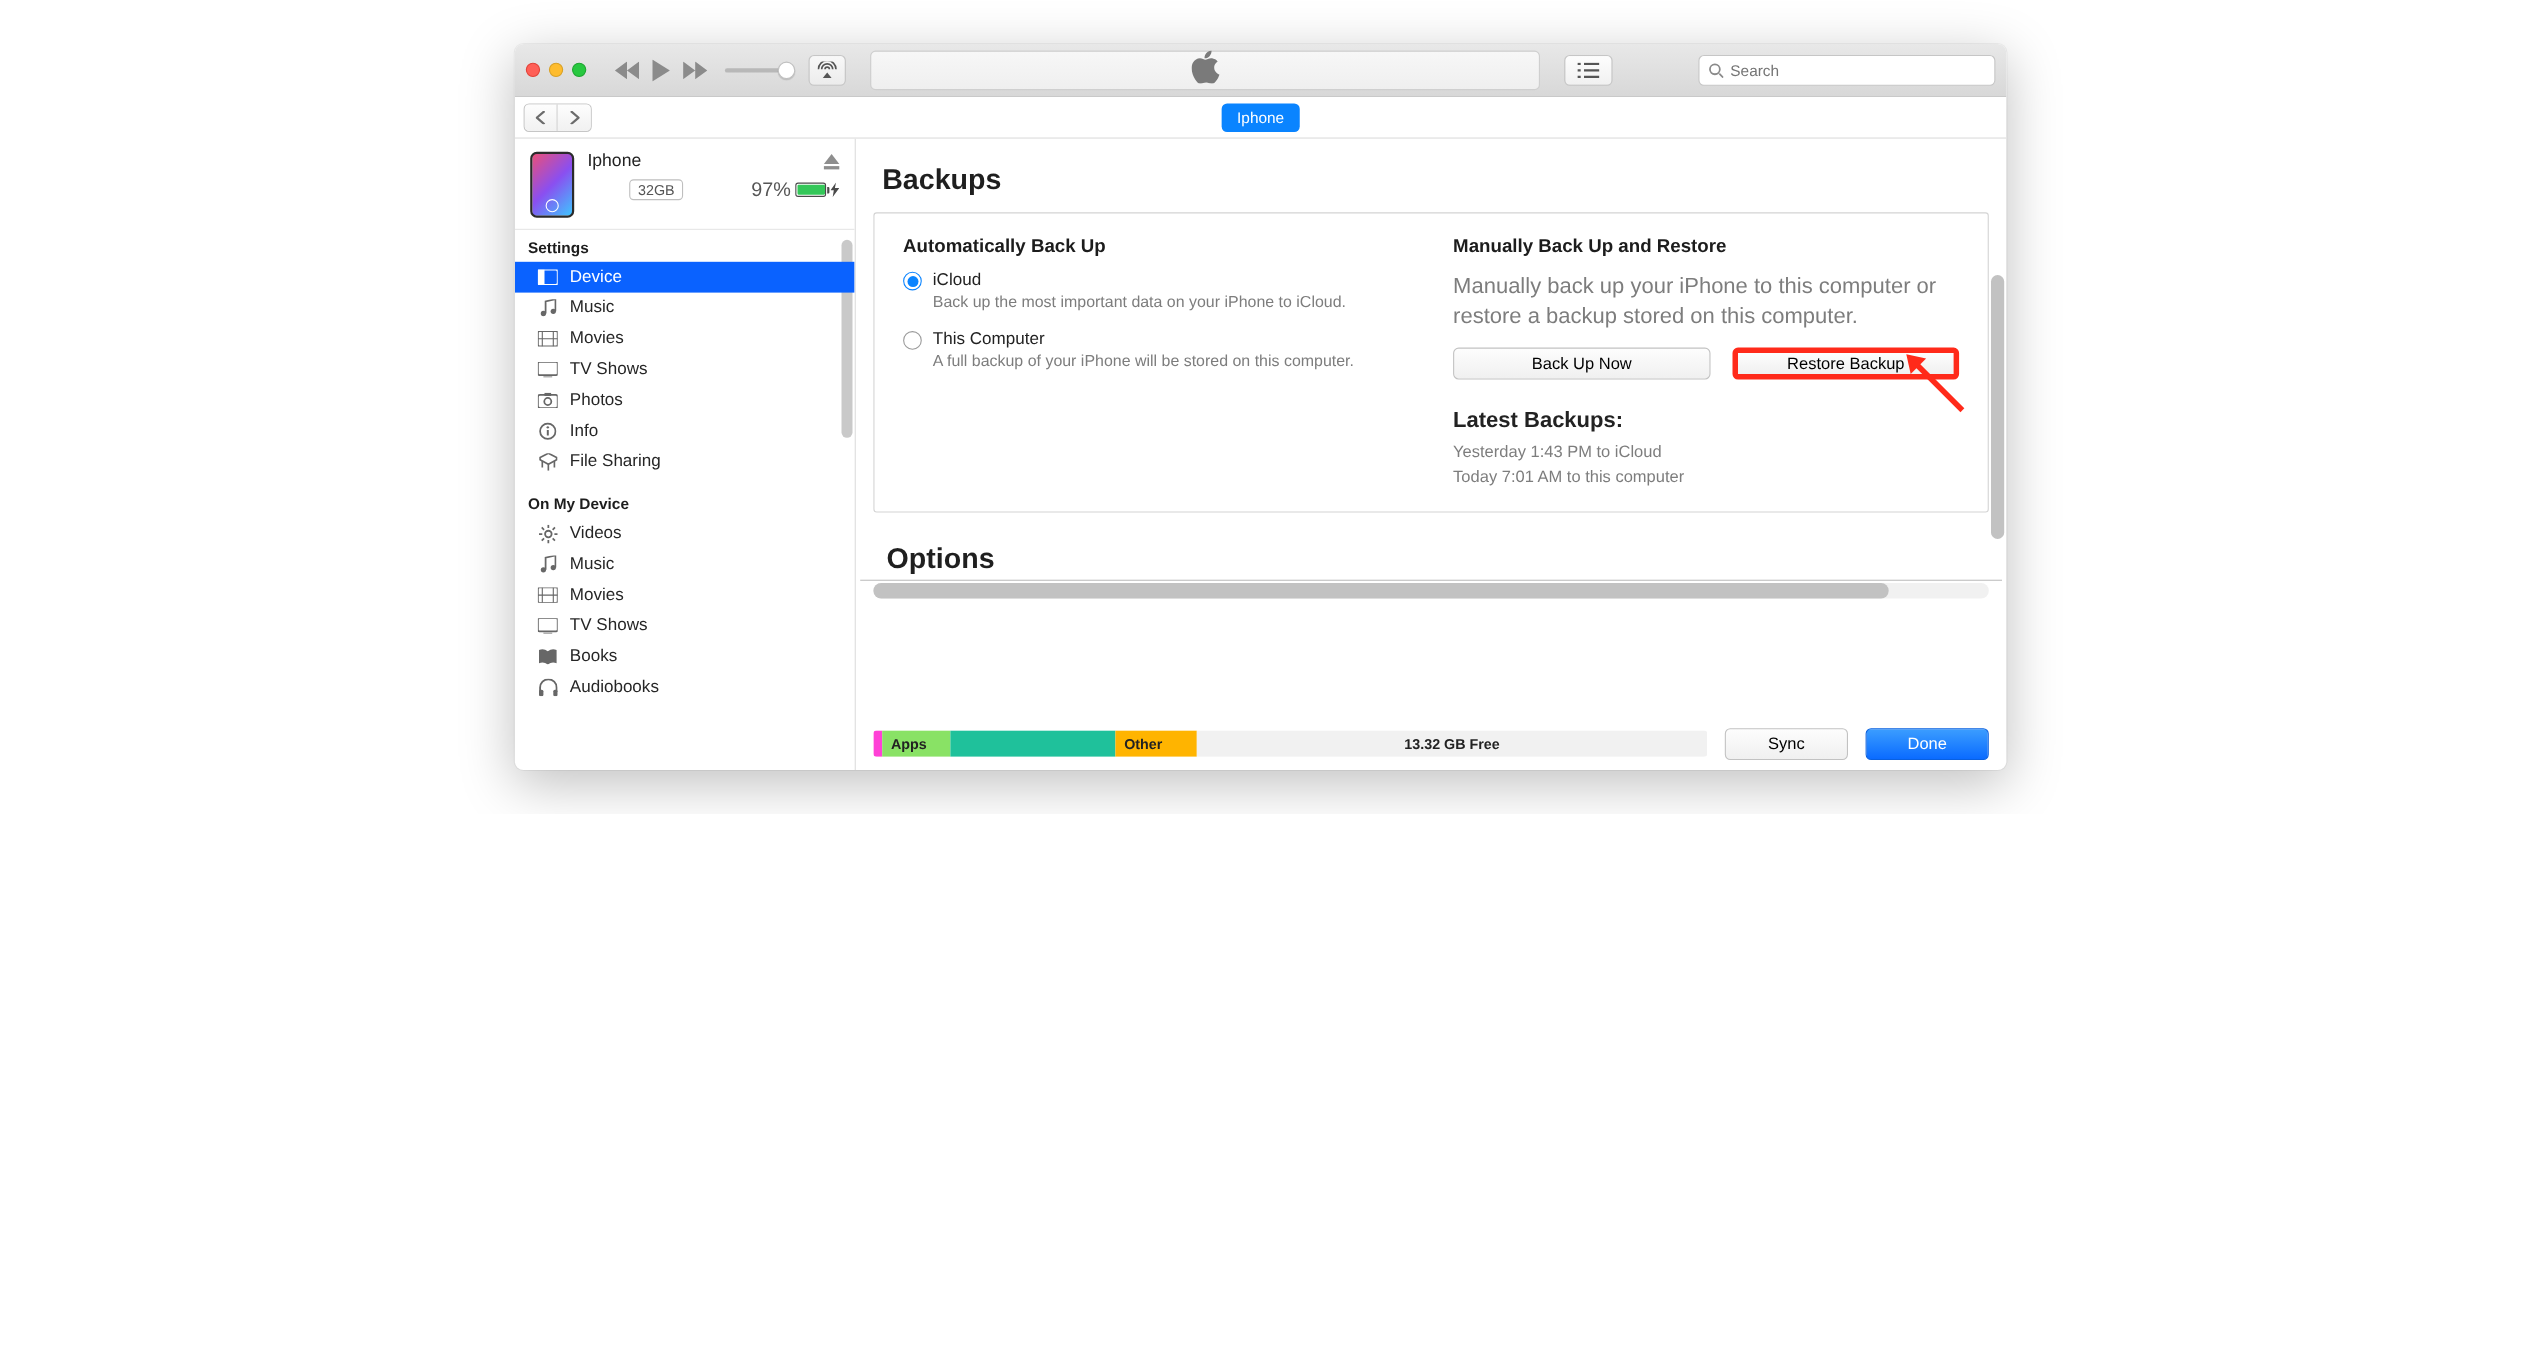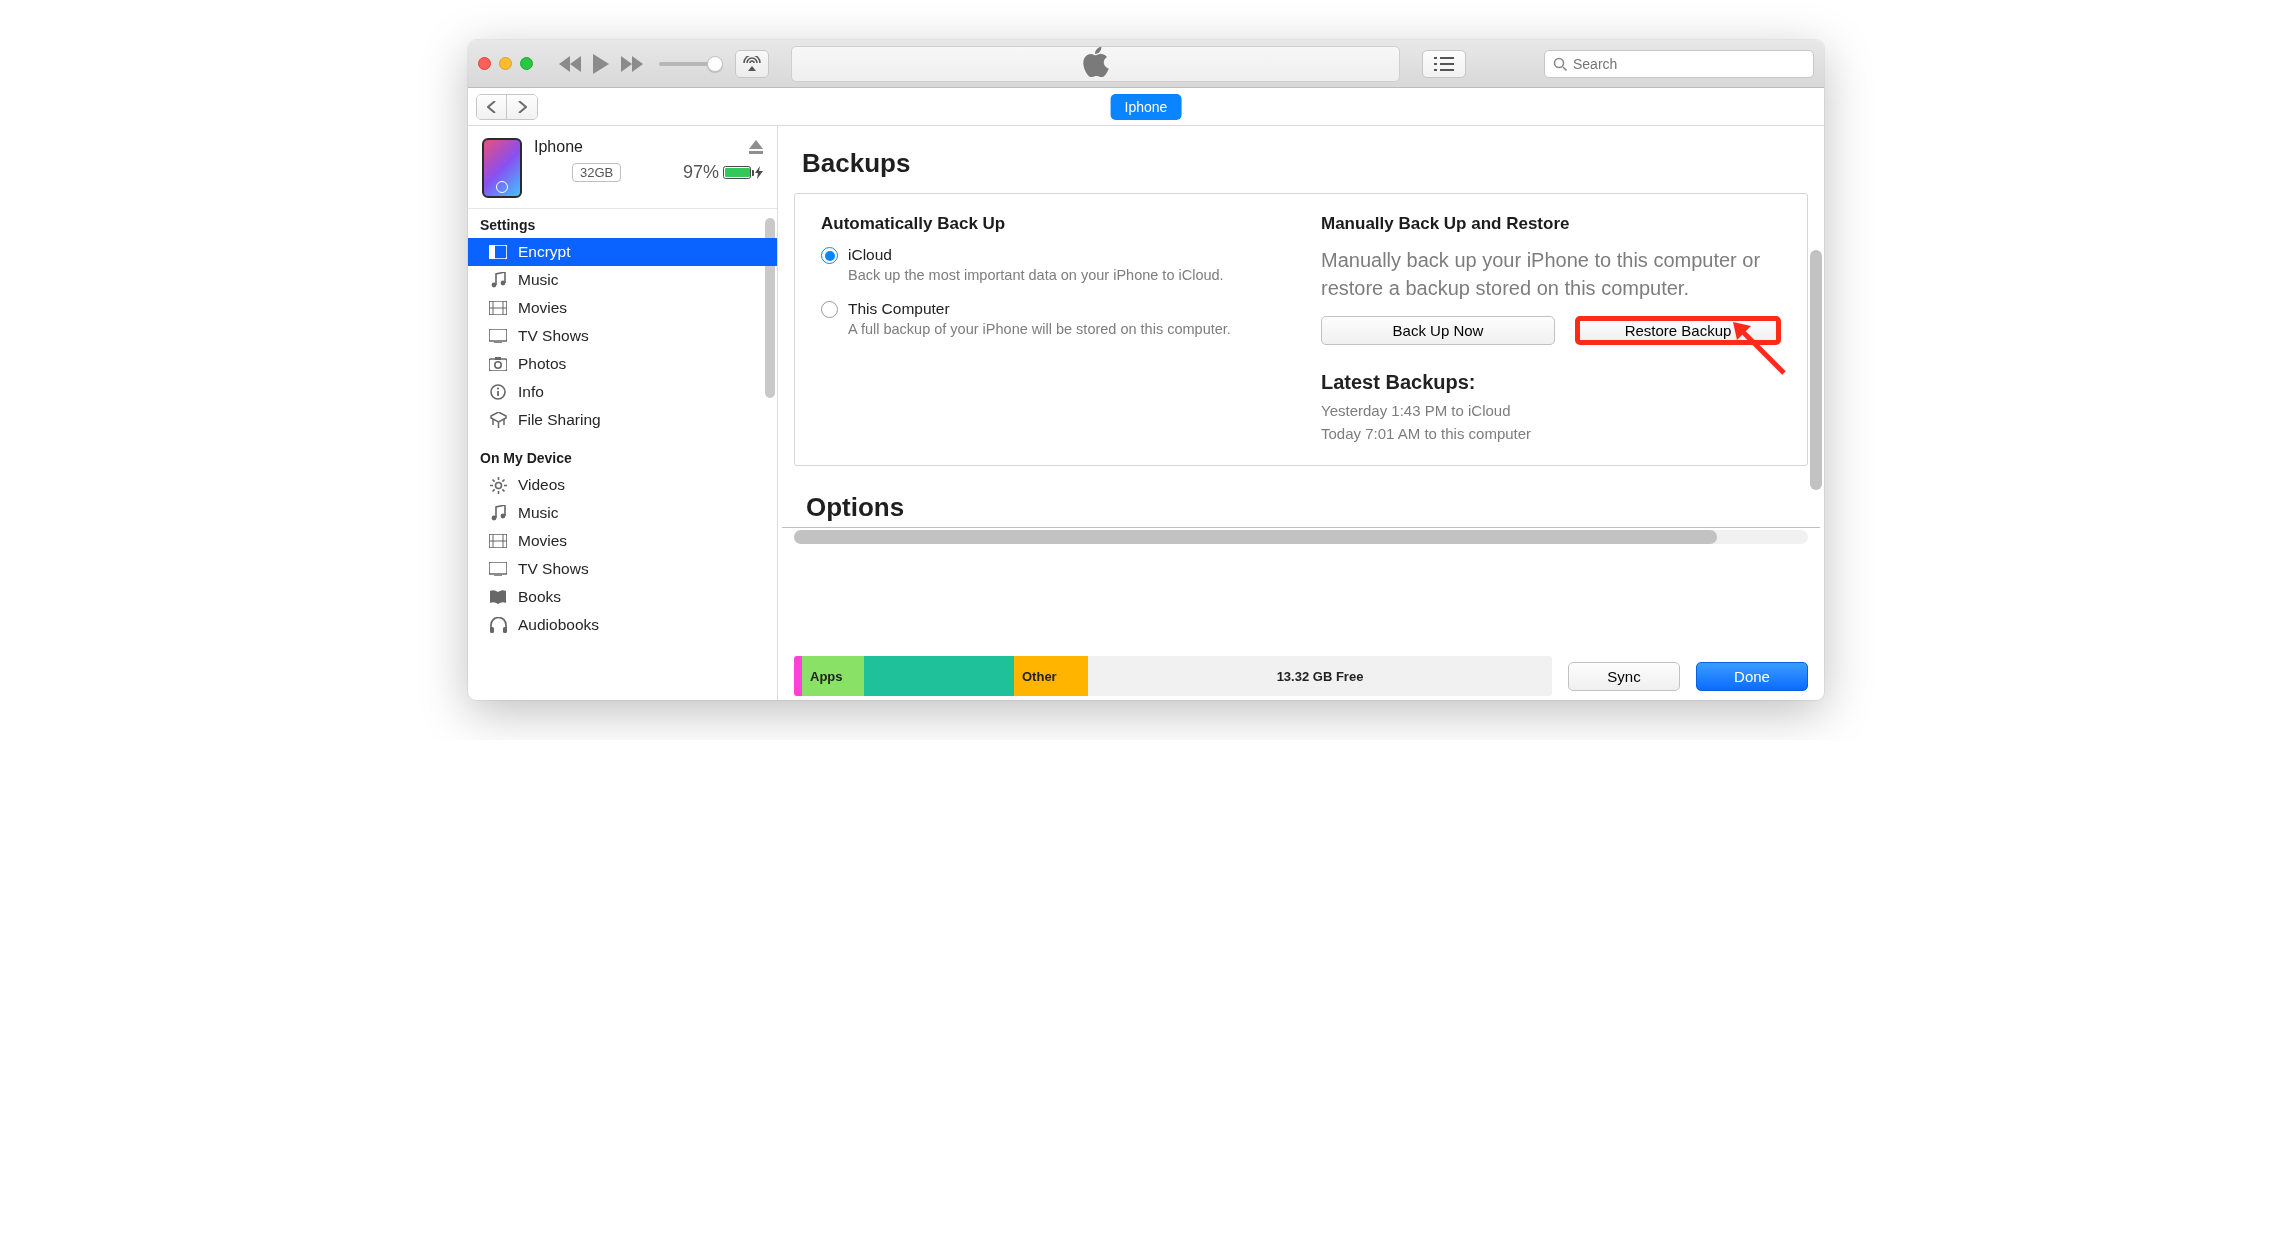--- a/index.html
+++ b/index.html
@@ -117,21 +117,21 @@
   .highlight-arrow{position:absolute;color:#ff2a1a;}
 
   .options-head{font-size:26px;padding:10px 24px 4px 24px;color:#1f1f1f;border-bottom:1px solid #bfbfbf;margin:0 4px;}
 
   
   .hscroll{height:14px;margin:2px 16px 0 16px;background:#f1f1f1;border-radius:7px;position:relative;}
   .hscroll-thumb{position:absolute;left:0;top:0;bottom:0;width:91%;background:#c2c2c2;border-radius:7px;}
 
   
   .footer{height:48px;display:flex;align-items:center;padding:0 16px;gap:16px;}
-  .storage{flex:1;height:40px;display:flex;border-radius:3px;overflow:hidden;font-size:13px;}
+  .storage{flex:1;height:24px;display:flex;border-radius:3px;overflow:hidden;font-size:13px;}
   .seg{display:flex;align-items:center;padding:0 8px;color:#222;font-weight:600;white-space:nowrap;}
   .seg-photos{background:#ff41d6;width:8px;padding:0;}
   .seg-apps{background:#89e265;width:62px;}
   .seg-docs{background:#1fc19b;width:150px;padding:0;}
   .seg-other{background:#ffb400;width:74px;}
   .seg-free{background:#f1f1f1;flex:1;justify-content:center;font-weight:600;}
   .btn-primary{background:linear-gradient(#3b9dff,#0a6bff);color:#fff;border:1px solid #0960e0;}
   .footer .btn{width:112px;text-align:center;}
 
   
@@ -246,21 +246,21 @@
           <div class="side-scroll-inner">
         <div class="section-head">Settings</div>
 
         <div class="side-item selected">
           <span class="ico">
                 <svg width="18" height="14" viewBox="0 0 18 14">
                   <rect x="0" y="0" width="18" height="14" rx="2" fill="none" stroke="currentColor" stroke-width="1.6"></rect>
                   <rect x="0" y="0" width="6" height="14" fill="currentColor"></rect>
                 </svg>
               </span>
-          <span>Encrypt</span>
+          <span>Device</span>
         </div>
         <div class="side-item">
           <span class="ico">
                 <svg width="15" height="16" viewBox="0 0 15 16">
                   <path d="M5 13 V2 L14 0 V11" fill="none" stroke="currentColor" stroke-width="1.6"></path>
                   <circle cx="3" cy="13" r="2.4" fill="currentColor"></circle>
                   <circle cx="12" cy="11" r="2.4" fill="currentColor"></circle>
                 </svg>
               </span>
           <span>Music</span>

